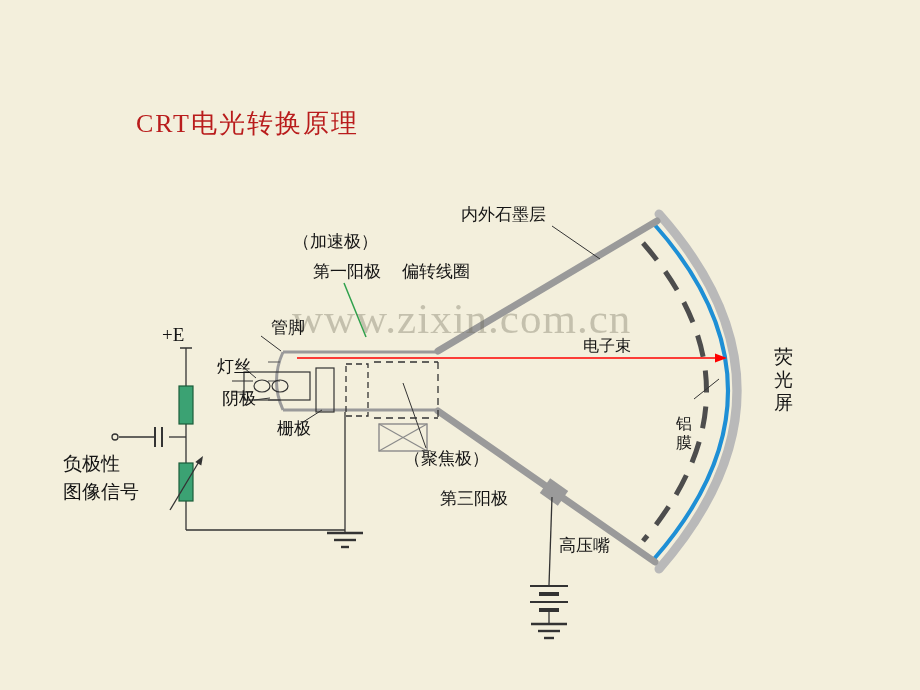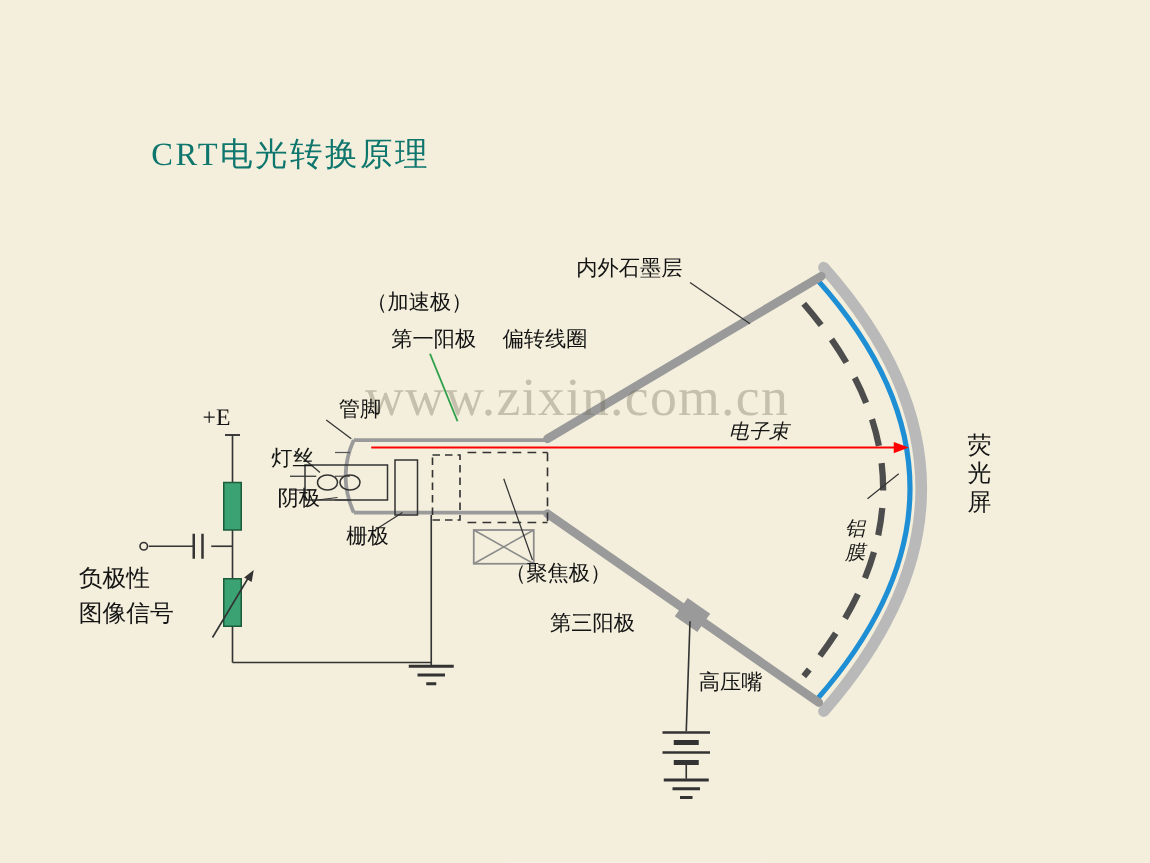--- a/index.html
+++ b/index.html
@@ -4,39 +4,39 @@
 <style>
   html,body{margin:0;padding:0;}
   .slide{
     position:relative;
     width:920px;height:690px;
     background:#F3EFDC;
     overflow:hidden;
     font-family:"Liberation Serif","DejaVu Serif",serif;
   }
   .title{
-    position:absolute;left:121px;top:106px;
+    position:absolute;left:136px;top:106px;
     font-size:26px;letter-spacing:2px;
-    color:#0f766e;white-space:nowrap;
+    color:#b91c1c;white-space:nowrap;
   }
   .watermark{
     position:absolute;left:292px;top:294px;
     font-size:43px;color:rgba(110,105,85,0.35);
     letter-spacing:1px;white-space:nowrap;
     pointer-events:none;
     text-align:right;
   }
   svg.diagram{position:absolute;left:0;top:0;}
   .lbl{
     position:absolute;
     font-size:17px;color:#141414;
     white-space:nowrap;line-height:1.2;
   }
   .lbl.big{font-size:19px;}
-  .lbl.small{font-size:16px;font-style:italic;}
+  .lbl.small{font-size:16px;}
   .vertical{
     white-space:normal;
     word-break:break-all;
     line-height:1.2;
   }
   .twolines div{white-space:nowrap;}
 </style>
 </head>
 <body>
 

